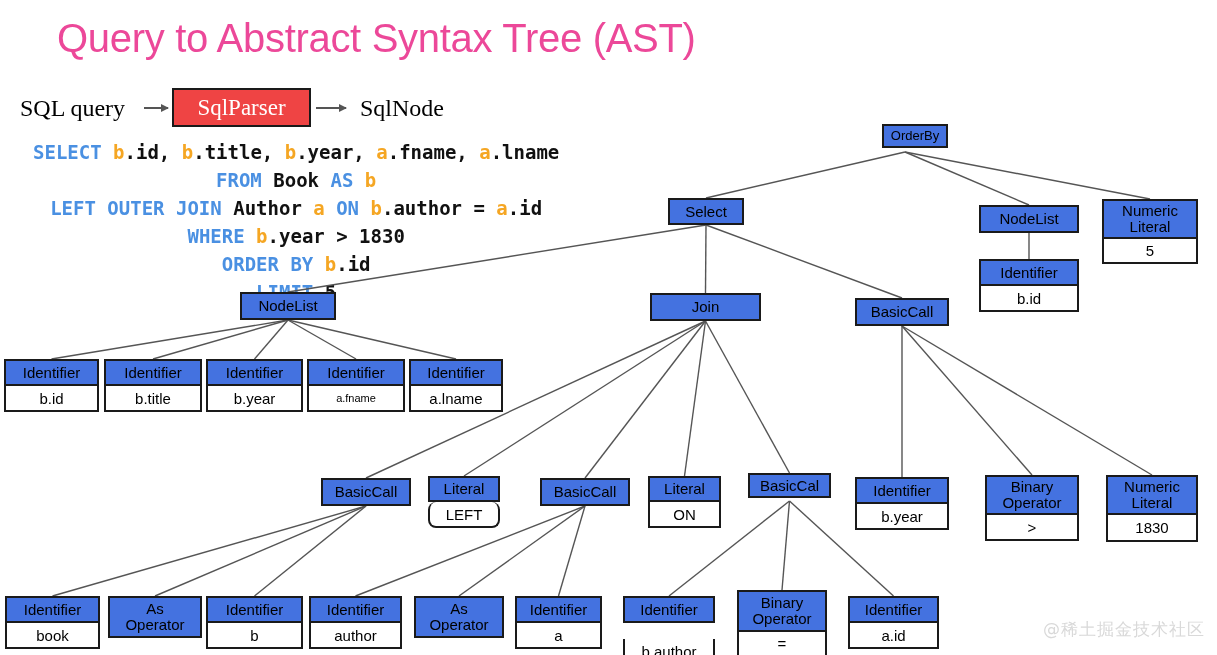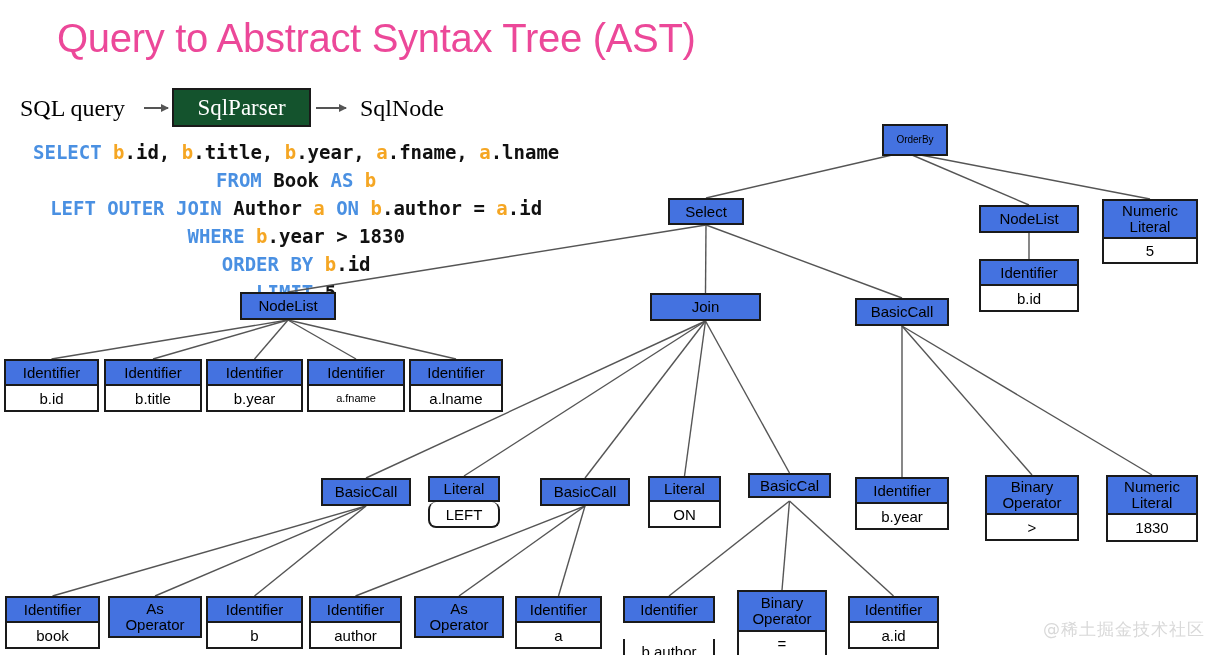--- a/index.html
+++ b/index.html
@@ -19,21 +19,21 @@
   #pipeline{position:absolute;left:20px;top:90px;height:40px;}
   .pipe-text{
     position:absolute;top:0;
     font-family:"Liberation Serif",serif;font-size:24px;color:#000;
     white-space:nowrap;line-height:36px;
   }
   #pipe-src{left:0px;}
   #pipe-dst{left:340px;}
   #parser-box{
     position:absolute;left:152px;top:-2px;width:139px;height:39px;
-    background:#14532d;border:2px solid #1a1a1a;
+    background:#ef4444;border:2px solid #1a1a1a;
     box-sizing:border-box;
   }
   #parser-label{
     font-family:"Liberation Serif",serif;font-size:23px;color:#ffffff;
     line-height:35px;text-align:center;width:100%;display:block;
   }
   .arrow{position:absolute;top:17px;height:2px;background:#555;}
   #arrow1{left:124px;width:24px;}
   #arrow2{left:296px;width:30px;}
   .arrow:after{
@@ -125,21 +125,21 @@
         <line x1="366" y1="506" x2="155" y2="596" stroke="#555555" stroke-width="1.4"></line>
         <line x1="366" y1="506" x2="254.5" y2="596" stroke="#555555" stroke-width="1.4"></line>
         <line x1="585" y1="506" x2="355.5" y2="596" stroke="#555555" stroke-width="1.4"></line>
         <line x1="585" y1="506" x2="459" y2="596" stroke="#555555" stroke-width="1.4"></line>
         <line x1="585" y1="506" x2="558.5" y2="596" stroke="#555555" stroke-width="1.4"></line>
         <line x1="789.5" y1="501" x2="669" y2="596" stroke="#555555" stroke-width="1.4"></line>
         <line x1="789.5" y1="501" x2="782" y2="590" stroke="#555555" stroke-width="1.4"></line>
         <line x1="789.5" y1="501" x2="893.5" y2="596" stroke="#555555" stroke-width="1.4"></line>
       </svg>
   <div class="node" style="left: 862px; top: 124px; width: 86px;">
-        <div class="hdr" style="height: 32px; font-size: 10px; margin-left: 20px;">OrderBy</div>
+        <div class="hdr" style="height: 24px; font-size: 13px; margin-left: 20px;">OrderBy</div>
       </div>
       <div class="node" style="left: 668px; top: 198px; width: 76px;">
         <div class="hdr" style="height: 27px; font-size: 15px;">Select</div>
       </div>
       <div class="node" style="left: 979px; top: 205px; width: 100px;">
         <div class="hdr" style="height: 28px; font-size: 15px;">NodeList</div>
       </div>
       <div class="node" style="left: 1102px; top: 199px; width: 96px;">
         <div class="hdr" style="height: 40px; font-size: 15px;">Numeric<br>Literal</div>
         <div class="val" style="height: 25px; font-size: 15px;">5</div>

